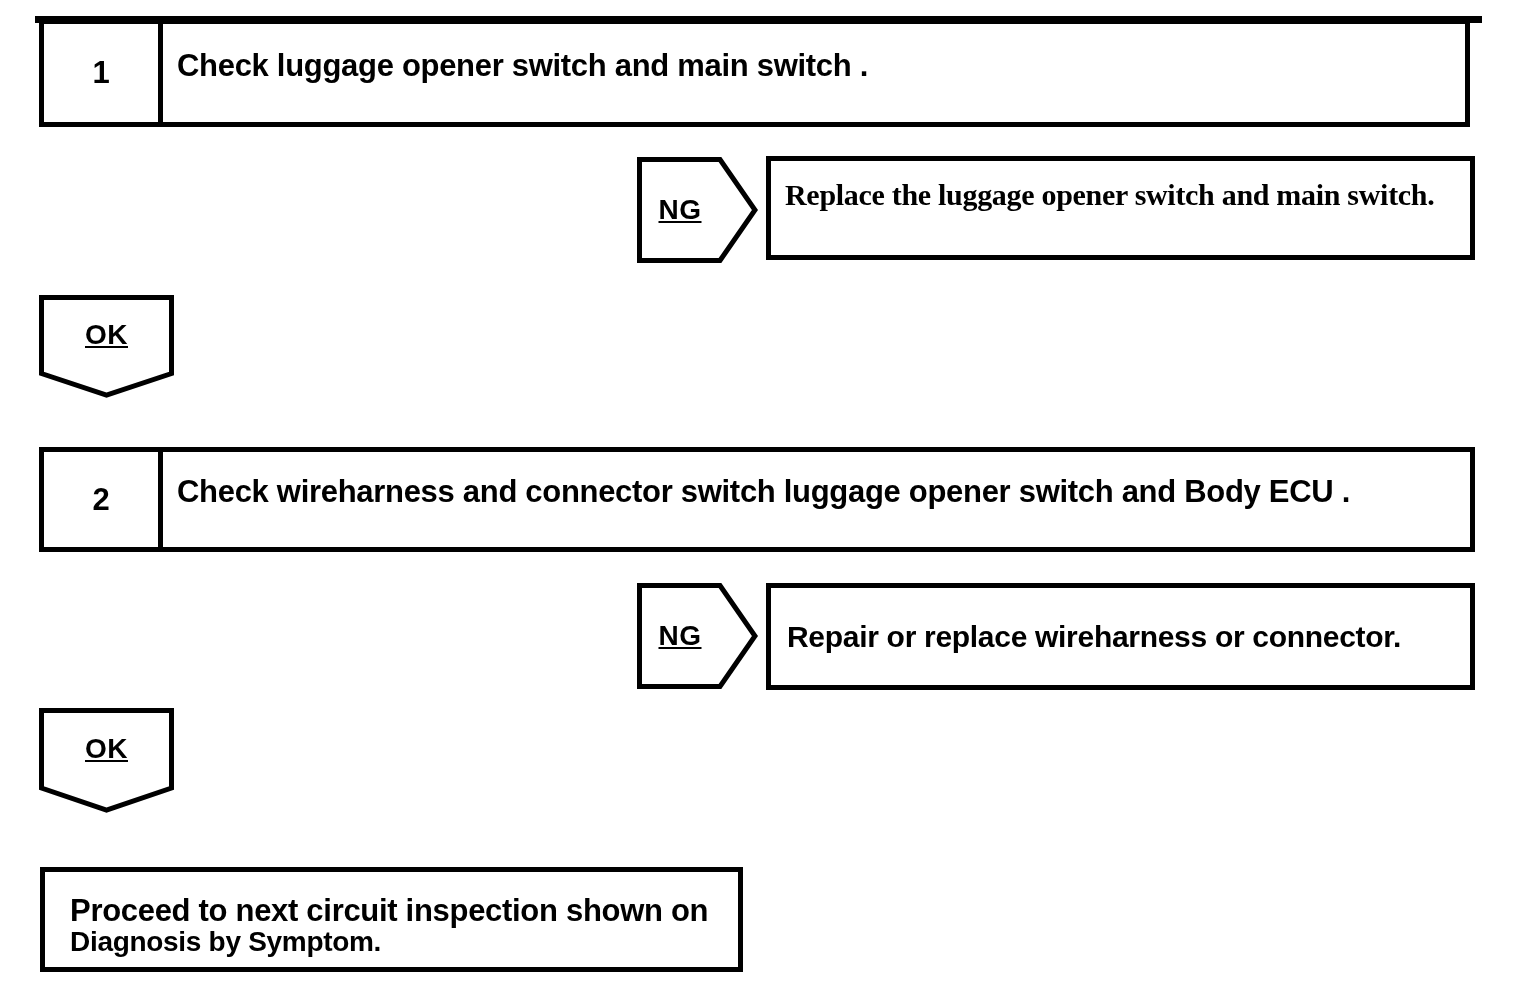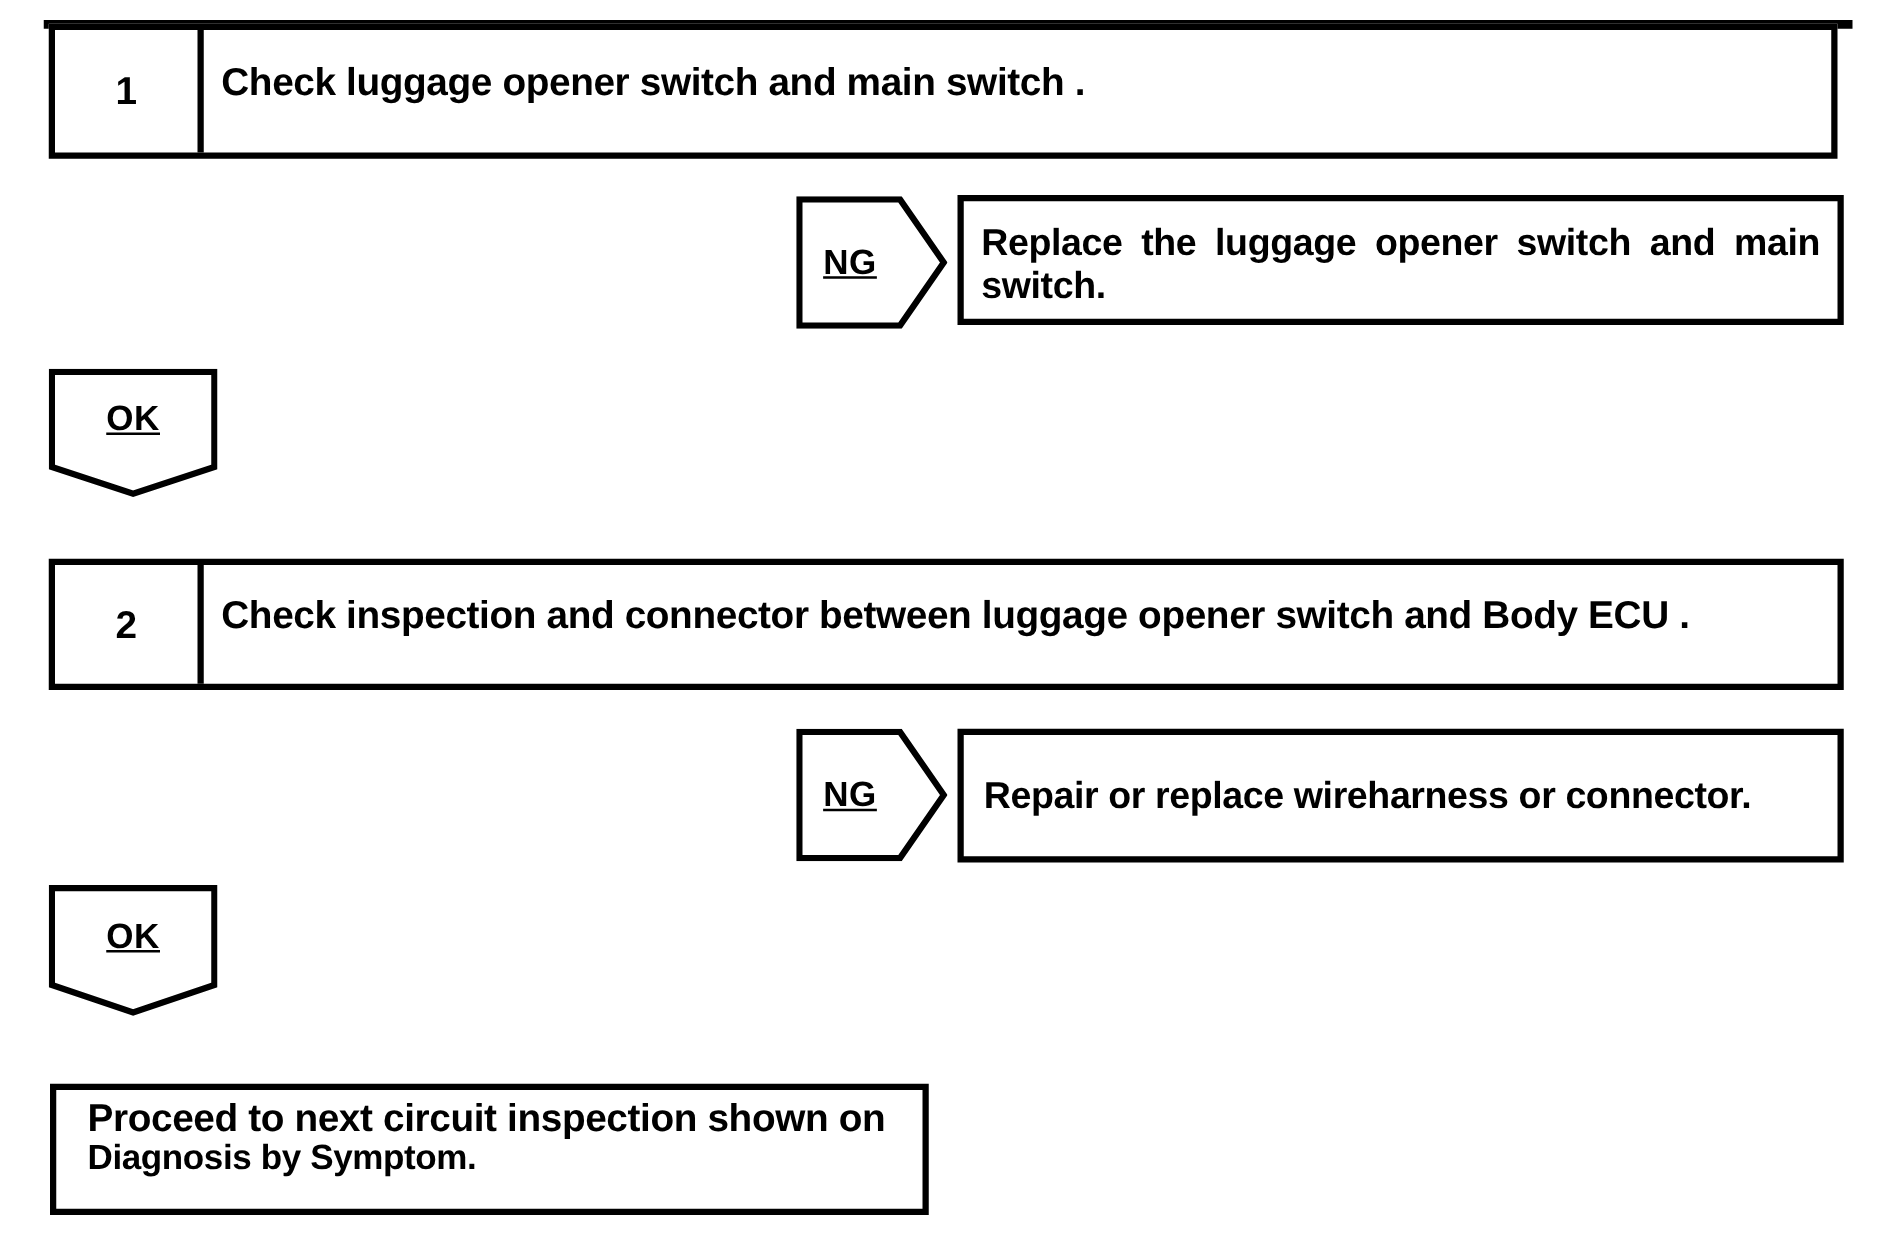--- a/index.html
+++ b/index.html
@@ -53,20 +53,21 @@
     background: #fff;
     box-sizing: border-box;
     font-size: 30px;
     line-height: 34px;
     letter-spacing: -0.3px;
   }
   .result-box.two-line {
     padding: 17px 14px 0 14px;
     text-align: justify;
     text-align-last: left;
+    font-family: Liberation Serif, serif;
   }
   .result-box.one-line {
     display: flex;
     align-items: center;
     padding: 16px 16px;
   }
 
   
   .pent { position: absolute; }
   .pent svg { display: block; }
@@ -78,21 +79,21 @@
     font-size: 28px;
     letter-spacing: 0.5px;
     text-decoration: underline;
   }
 
   
   .final-box {
     border: 5px solid #000;
     background: #fff;
     box-sizing: border-box;
-    padding: 7px 10px 0 25px;
+    padding: 23px 10px 0 25px;
   }
   .final-box .l1 {
     font-size: 31px;
     line-height: 32px;
     letter-spacing: -0.3px;
   }
   .final-box .l2 {
     font-size: 28px;
     line-height: 30px;
     letter-spacing: -0.3px;
@@ -132,21 +133,21 @@
       <polygon points="2.5,2.5 132.5,2.5 132.5,78.5 67.5,100 2.5,78.5" fill="#ffffff" stroke="#000000" stroke-width="5"></polygon>
     </svg>
     <div class="lbl" style="left:0; top:0; width:135px; height:80px;">OK</div>
   </div>
 
   <div class="abs step-box" style="left:39px; top:447px; width:1436px; height:105px;">
     <div class="step-num-cell">
       <span>2</span>
     </div>
     <div class="step-text-cell">
-      <span class="txt">Check inspection and connector between luggage opener switch and Body ECU .</span>
+      <span class="txt">Check wireharness and connector switch luggage opener switch and Body ECU .</span>
     </div>
   </div>
 
   <div class="pent" style="left:637px; top:583px; width:121px; height:106px;">
     <svg width="121" height="106" viewBox="0 0 121 106">
       <polygon points="2.5,2.5 83,2.5 118,53 83,103.5 2.5,103.5" fill="#ffffff" stroke="#000000" stroke-width="5"></polygon>
     </svg>
     <div class="lbl" style="left:0; top:0; width:86px; height:106px;">NG</div>
   </div>
 

